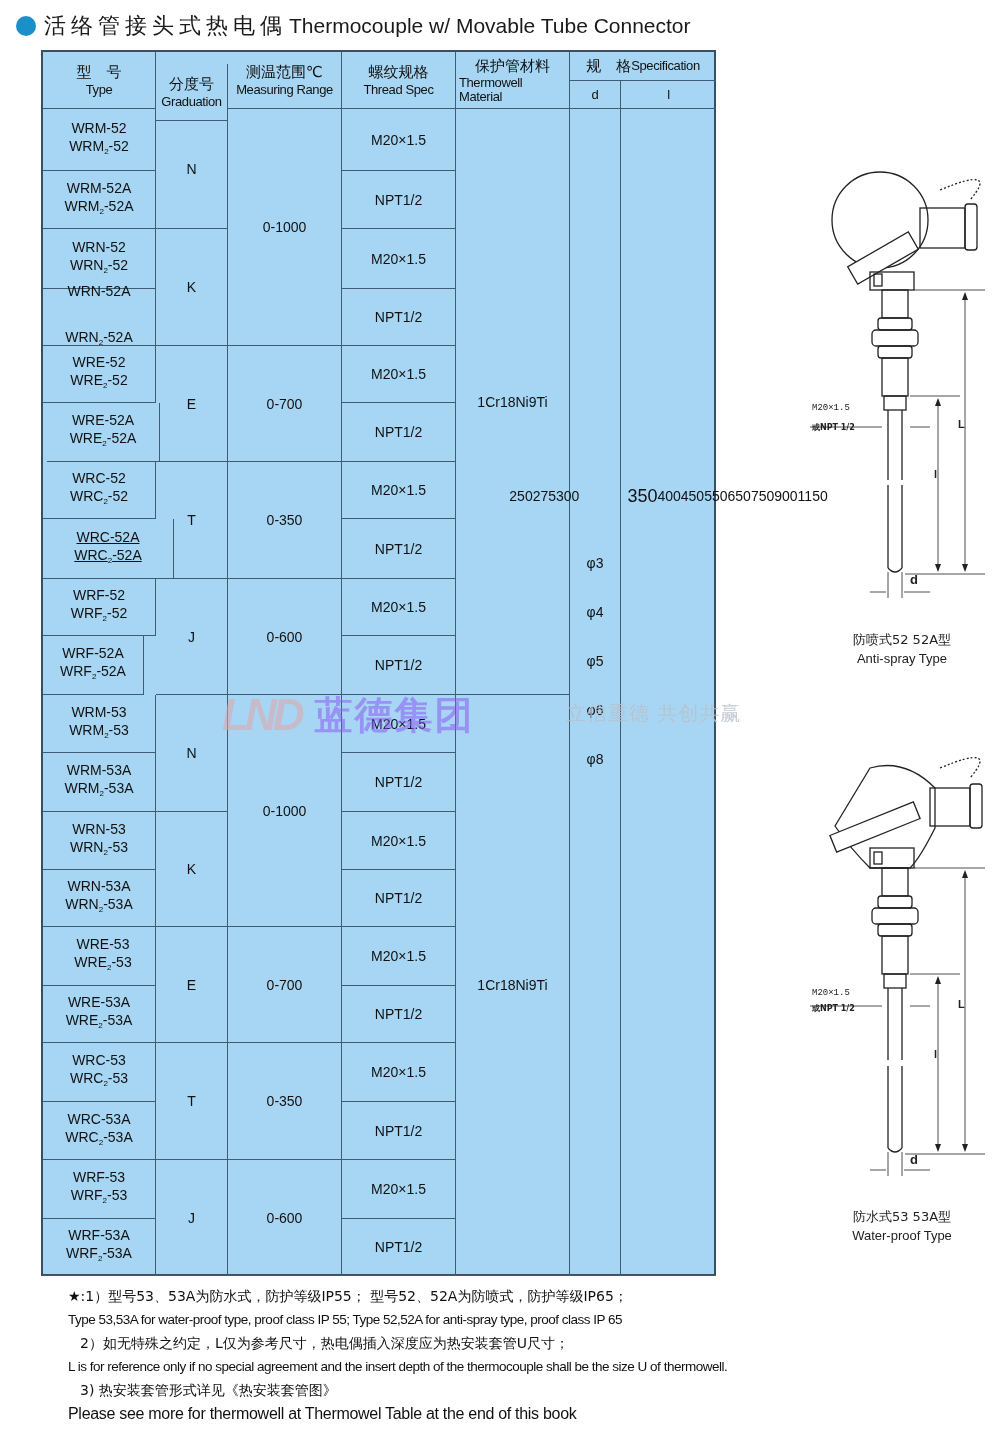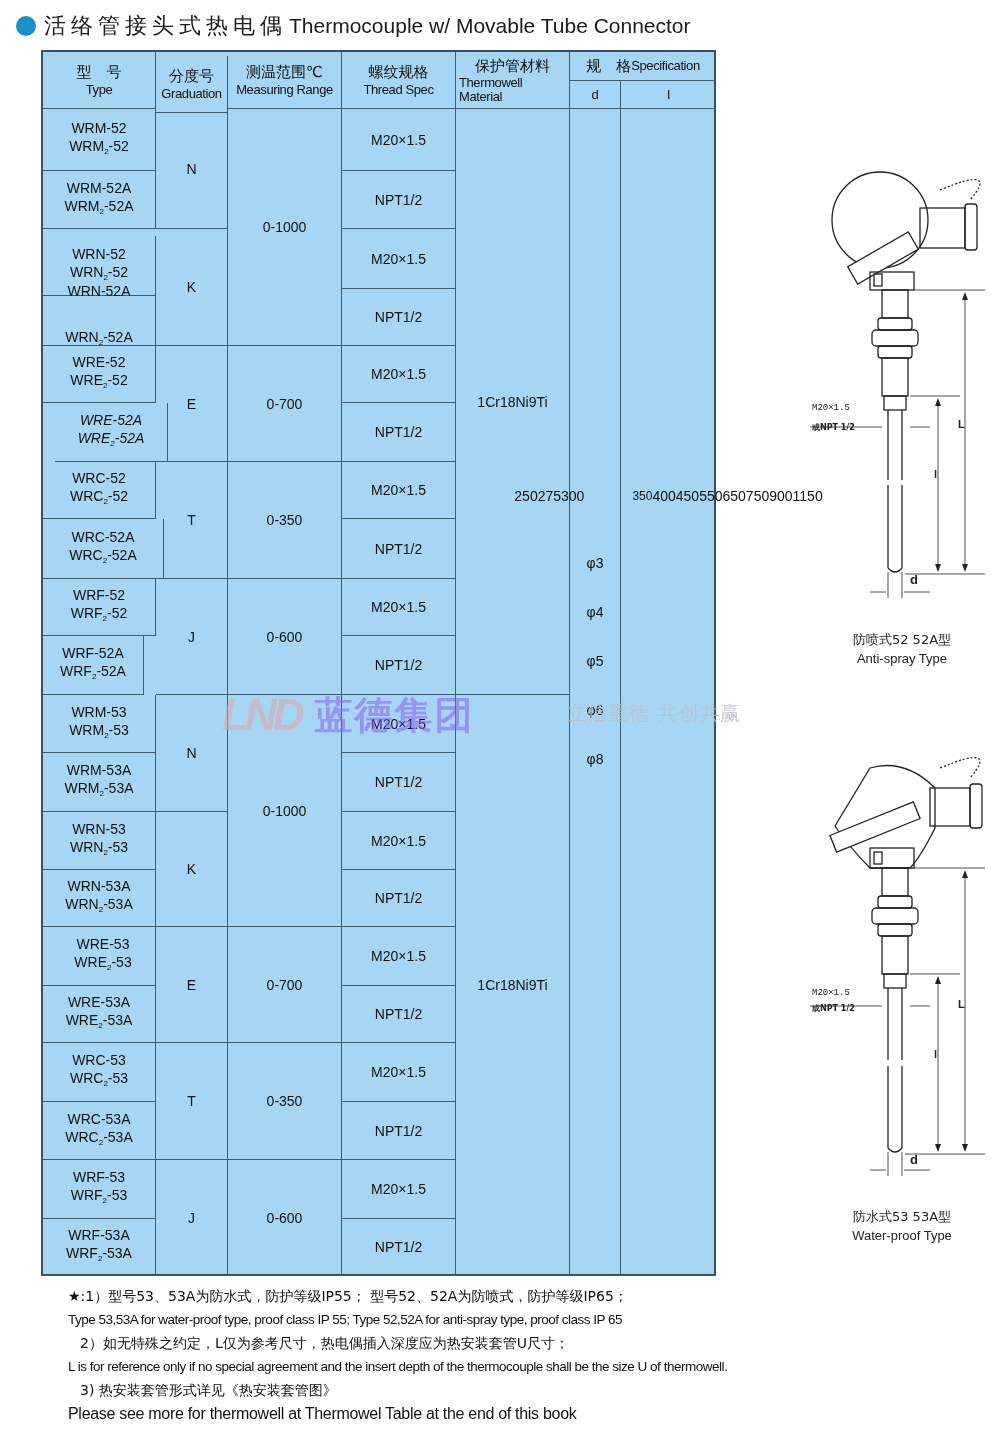--- a/index.html
+++ b/index.html
@@ -43,21 +43,21 @@
   <span class="cn">活络管接头式热电偶</span>
   <span class="en">Thermocouple w/ Movable Tube Connector</span>
 </div>
 
 <div class="tbl" id="tbl">
 
   <div class="cell hdr" style="left:0;top:0;width:113px;height:57px;align-items:center;">
     <span class="cn">型　号</span>
     <span class="en">Type</span>
   </div>
-  <div class="cell hdr" style="left:113px;top:4px;width:72px;height:57px;">
+  <div class="cell hdr" style="left:113px;top:12px;width:72px;height:57px;">
     <span class="cn">分度号</span>
     <span class="en">Graduation</span>
   </div>
   <div class="cell hdr" style="left:185px;top:0;width:114px;height:57px;">
     <span class="cn">测温范围℃</span>
     <span class="en">Measuring Range</span>
   </div>
   <div class="cell hdr" style="left:299px;top:0;width:114px;height:57px;">
     <span class="cn">螺纹规格</span>
     <span class="en">Thread Spec</span>
@@ -85,56 +85,56 @@
     <div class="cell" style="left: 299px; top: 57px; width: 114px; height: 62px;">
       <span>M20×1.5</span>
     </div>
     <div class="cell" style="left: 0px; top: 119px; width: 113px; height: 58px;">
       <span class="type-line">WRM-52A</span>
       <span class="type-line"><span>WRM</span><span class="sub">2</span><span>-52A</span></span>
     </div>
     <div class="cell" style="left: 299px; top: 119px; width: 114px; height: 58px;">
       <span>NPT1/2</span>
     </div>
-    <div class="cell" style="left: 0px; top: 184px; width: 113px; height: 60px;">
+    <div class="cell" style="left: 0px; top: 177px; width: 113px; height: 60px;">
       <span class="type-line">WRN-52</span>
       <span class="type-line"><span>WRN</span><span class="sub">2</span><span>-52</span></span>
     </div>
     <div class="cell" style="left: 299px; top: 177px; width: 114px; height: 60px;">
       <span>M20×1.5</span>
     </div>
     <div class="cell" style="left: 0px; top: 237px; width: 113px; height: 57px; gap: 28px;">
       <span class="type-line">WRN-52A</span>
       <span class="type-line"><span>WRN</span><span class="sub">2</span><span>-52A</span></span>
     </div>
     <div class="cell" style="left: 299px; top: 237px; width: 114px; height: 57px;">
       <span>NPT1/2</span>
     </div>
     <div class="cell" style="left: 0px; top: 294px; width: 113px; height: 57px;">
       <span class="type-line">WRE-52</span>
       <span class="type-line"><span>WRE</span><span class="sub">2</span><span>-52</span></span>
     </div>
     <div class="cell" style="left: 299px; top: 294px; width: 114px; height: 57px;">
       <span>M20×1.5</span>
     </div>
-    <div class="cell" style="left: 12px; top: 351px; width: 113px; height: 59px; font-style: italic;">
+    <div class="cell" style="left: 4px; top: 351px; width: 113px; height: 59px;">
       <span class="type-line">WRE-52A</span>
       <span class="type-line"><span>WRE</span><span class="sub">2</span><span>-52A</span></span>
     </div>
     <div class="cell" style="left: 299px; top: 351px; width: 114px; height: 59px;">
       <span>NPT1/2</span>
     </div>
     <div class="cell" style="left: 0px; top: 410px; width: 113px; height: 57px;">
       <span class="type-line">WRC-52</span>
       <span class="type-line"><span>WRC</span><span class="sub">2</span><span>-52</span></span>
     </div>
     <div class="cell" style="left: 299px; top: 410px; width: 114px; height: 57px;">
       <span>M20×1.5</span>
     </div>
-    <div class="cell" style="left: 0px; top: 467px; width: 121px; height: 60px;">
+    <div class="cell" style="left: 0px; top: 467px; width: 131px; height: 60px; text-decoration: underline;">
       <span class="type-line">WRC-52A</span>
       <span class="type-line"><span>WRC</span><span class="sub">2</span><span>-52A</span></span>
     </div>
     <div class="cell" style="left: 299px; top: 467px; width: 114px; height: 60px;">
       <span>NPT1/2</span>
     </div>
     <div class="cell" style="left: 0px; top: 527px; width: 113px; height: 57px;">
       <span class="type-line">WRF-52</span>
       <span class="type-line"><span>WRF</span><span class="sub">2</span><span>-52</span></span>
     </div>
@@ -285,21 +285,21 @@
         <span style="height: 49px; line-height: 18px; font-size: 14px;">φ5</span>
         <span style="height: 49px; line-height: 18px; font-size: 14px;">φ6</span>
         <span style="height: 49px; line-height: 18px; font-size: 14px;">φ8</span>
       </div>
     </div>
     <div class="cell nobr" style="left: 578px; top: 57px; width: 95px; height: 1167px; justify-content: flex-start;">
       <div style="margin-top: 378px; display: flex; align-items: center;">
         <span style="height: 29.3px; line-height: 18px; font-size: 14px;">250</span>
         <span style="height: 29.3px; line-height: 18px; font-size: 14px;">275</span>
         <span style="height: 29.3px; line-height: 18px; font-size: 14px;">300</span>
-        <span style="height: 29.3px; line-height: 18px; font-size: 12px; margin-left: 48px;">350</span>
+        <span style="height: 29.3px; line-height: 18px; font-size: 18px; margin-left: 48px;">350</span>
         <span style="height: 29.3px; line-height: 18px; font-size: 14px;">400</span>
         <span style="height: 29.3px; line-height: 18px; font-size: 14px;">450</span>
         <span style="height: 29.3px; line-height: 18px; font-size: 14px;">550</span>
         <span style="height: 29.3px; line-height: 18px; font-size: 14px;">650</span>
         <span style="height: 29.3px; line-height: 18px; font-size: 14px;">750</span>
         <span style="height: 29.3px; line-height: 18px; font-size: 14px;">900</span>
         <span style="height: 29.3px; line-height: 18px; font-size: 14px;">1150</span>
       </div>
     </div>
   </div>

